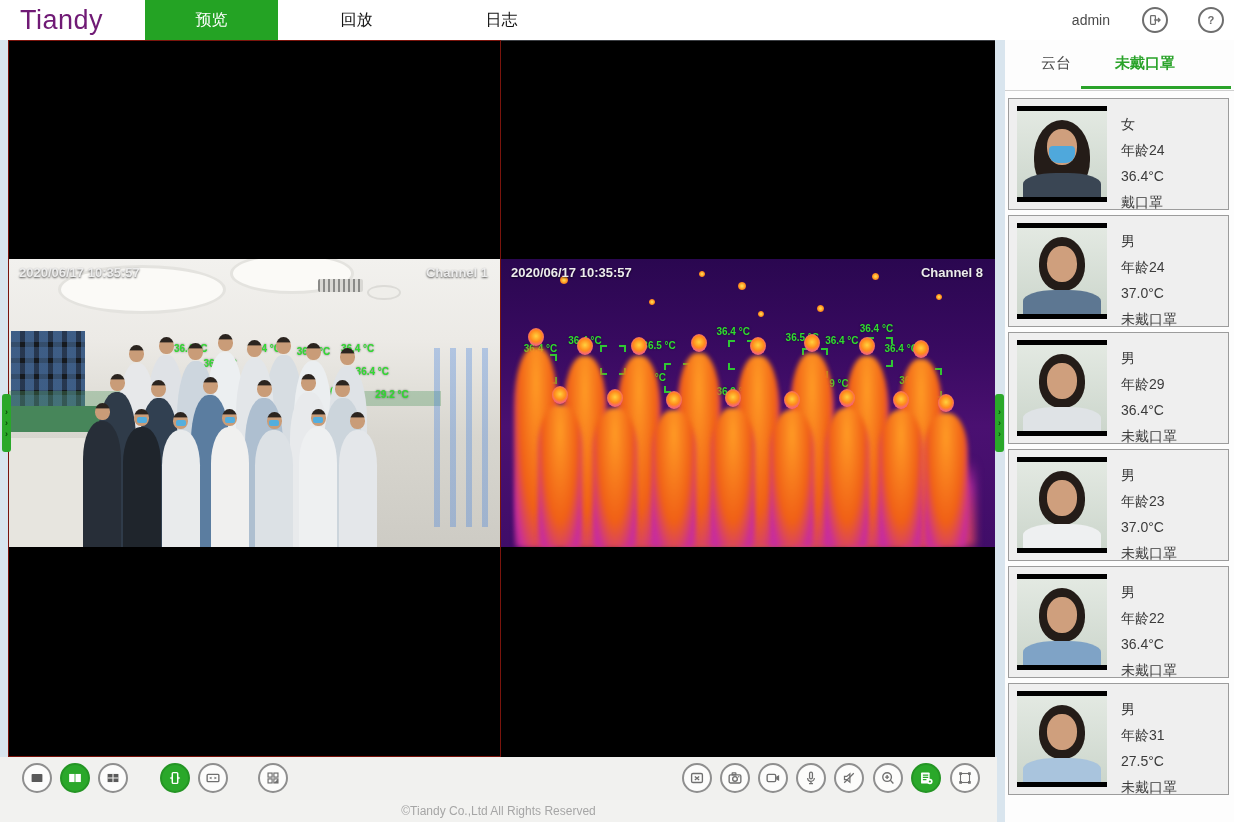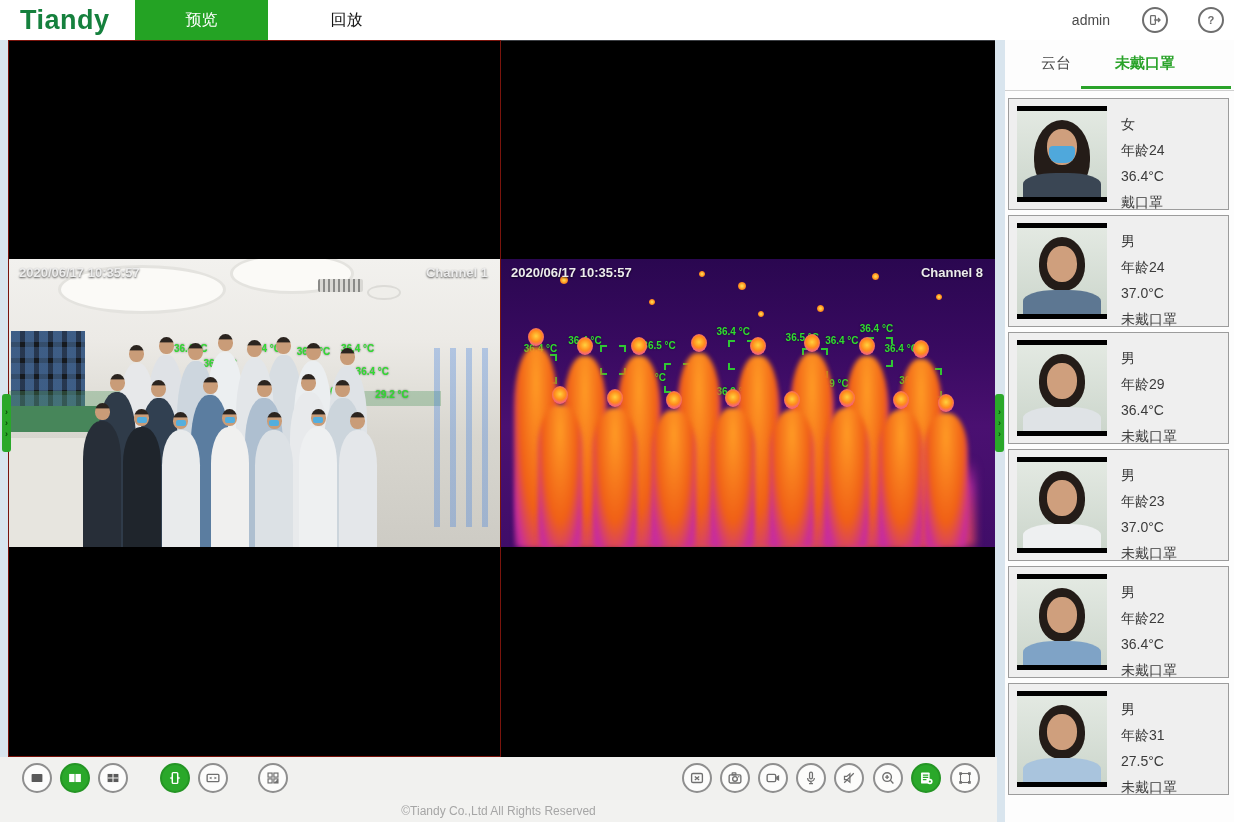--- a/index.html
+++ b/index.html
@@ -1,22 +1,22 @@
 <!DOCTYPE html>
 <html><head>
 <meta charset="utf-8">
 <style>
   html,body{margin:0;padding:0;}
   body{font-family:"Liberation Sans",sans-serif;background:#d9e5ee;}
   .app{position:relative;width:1234px;height:822px;background:#d9e5ee;overflow:hidden;}
 
   
   .topbar{position:absolute;left:0;top:0;width:1234px;height:40px;background:#ffffff;z-index:50;}
-  .logo{position:absolute;left:20px;top:5px;font-size:27px;font-weight:700;color:#15803d;letter-spacing:.5px;}
-  .tabs{position:absolute;left:135px;top:0;height:40px;display:flex;}
+  .logo{position:absolute;left:20px;top:5px;font-size:27px;font-weight:400;color:#701a75;letter-spacing:.5px;}
+  .tabs{position:absolute;left:145px;top:0;height:40px;display:flex;}
   .tab{width:133px;height:40px;line-height:40px;text-align:center;font-size:16px;color:#141414;margin-right:12px;cursor:pointer;}
   .tab.active{background:#24a324;color:#fff;}
   .userarea{position:absolute;right:0;top:0;height:40px;display:flex;align-items:center;gap:20px;}
   .username{font-size:14px;color:#4a4a4a;margin-right:12px;}
   .hbtn{width:26px;height:26px;border:2px solid #6e6e6e;border-radius:50%;margin-right:10px;display:flex;align-items:center;justify-content:center;background:#fff;box-sizing:border-box;}
   .hbtn svg{display:block;}
 
   
   .videowrap{position:absolute;left:8px;top:40px;width:987px;height:717px;background:#000;display:flex;z-index:10;}
   .pane{position:relative;height:100%;background:#000;box-sizing:border-box;overflow:hidden;}
@@ -99,20 +99,21 @@
 </head>
 <body>
 
 <div class="app">
 
   <div class="topbar">
     <div class="logo">Tiandy</div>
     <div class="tabs">
       <div class="tab active">预览</div>
       <div class="tab">回放</div>
+      <div class="tab">日志</div>
     </div>
     <div class="userarea">
       <span class="username">admin</span>
       <span class="hbtn">
         <svg width="16" height="16" viewBox="0 0 20 20">
           <rect x="4.5" y="4.5" width="6" height="11" rx="1" fill="none" stroke="#6e6e6e" stroke-width="1.6"></rect>
           <path d="M9,10 H16 M13.8,7.6 L16.3,10 L13.8,12.4" fill="none" stroke="#6e6e6e" stroke-width="1.6"></path>
         </svg>
       </span>
       <span class="hbtn">

